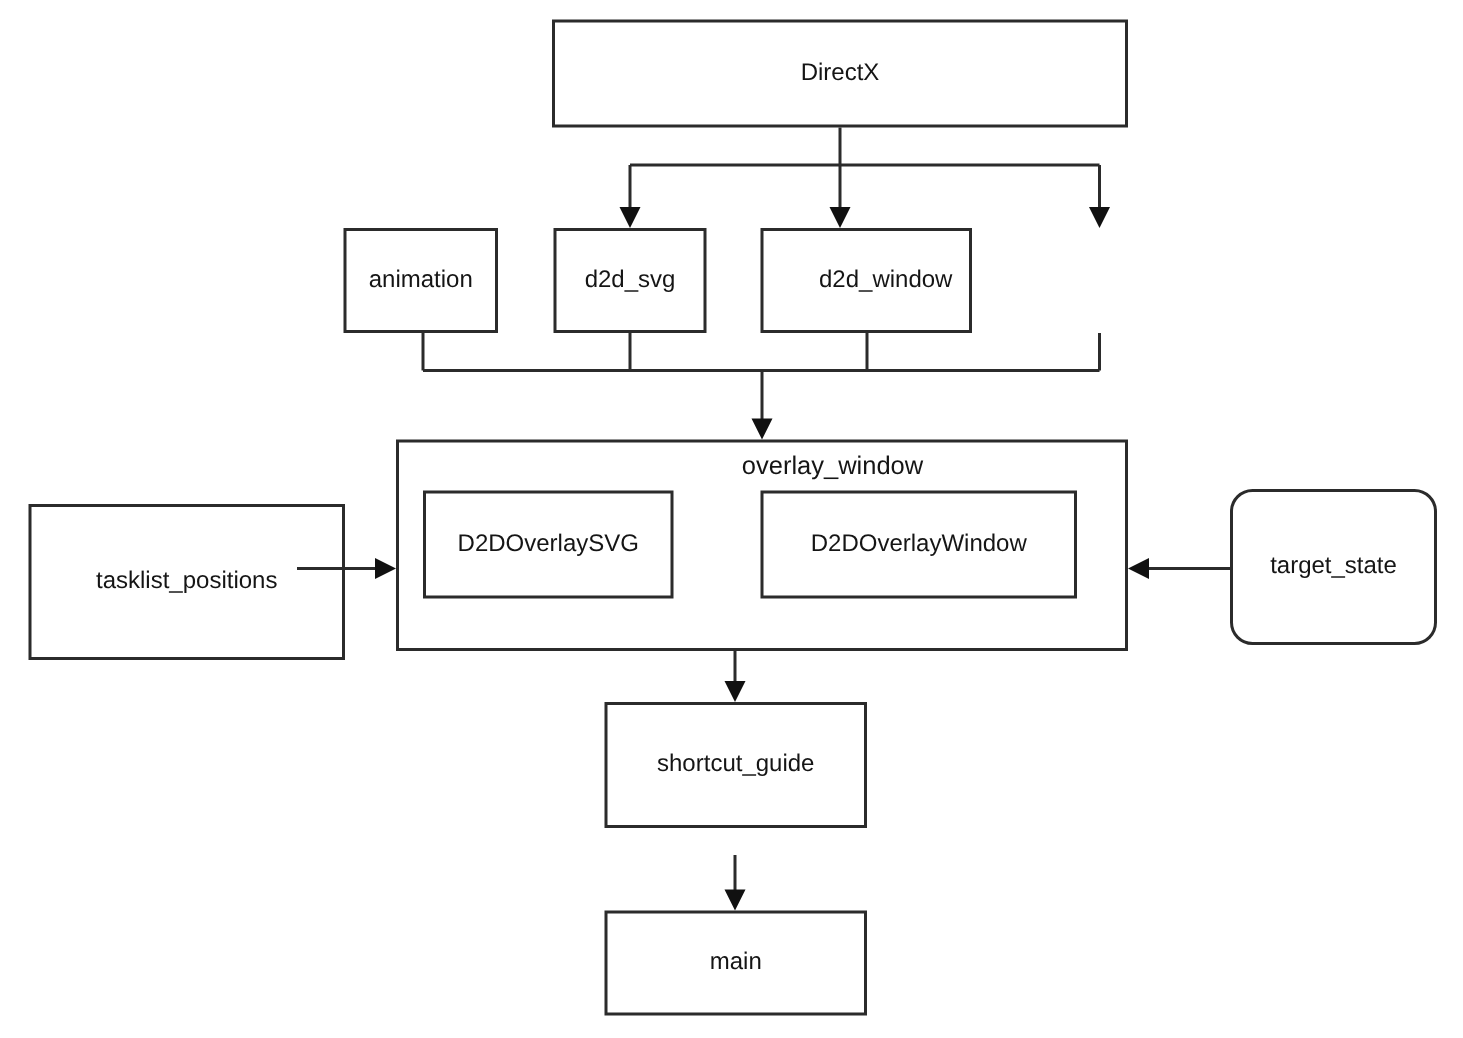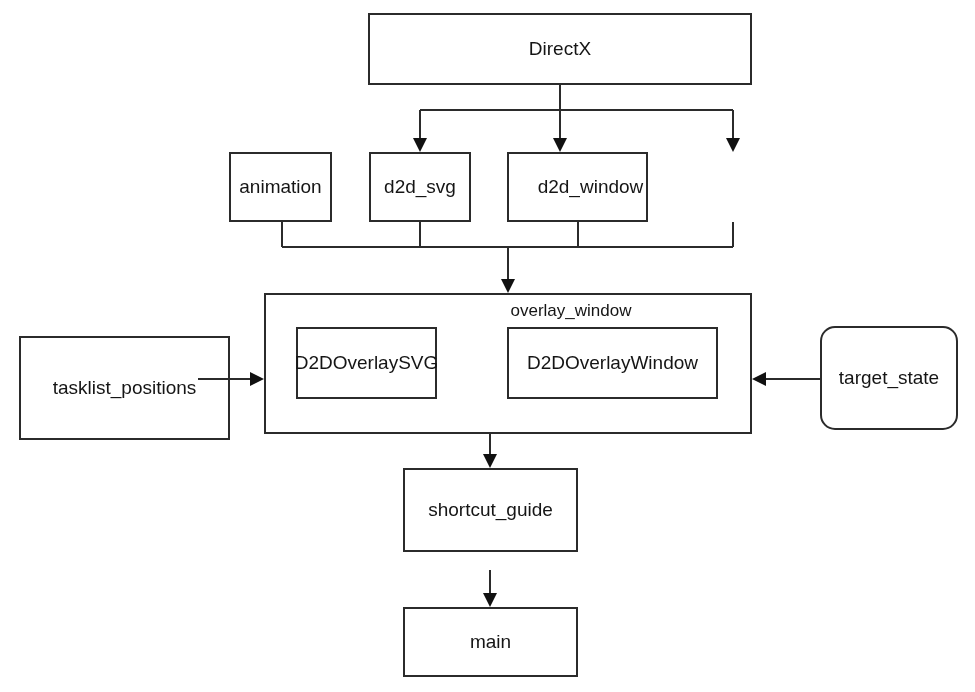--- a/index.html
+++ b/index.html
@@ -17,21 +17,21 @@
   }
   .node {
     position: absolute;
     box-sizing: border-box;
     border: 2px solid #2b2b2b;
     background: #ffffff;
     display: flex;
     align-items: center;
     justify-content: center;
     color: #151515;
-    font-size: 19px;
+    font-size: 16px;
     font-family: "Liberation Sans", sans-serif;
     line-height: 1.1;
     text-align: center;
     z-index: 3;
   }
   .cluster {
     position: absolute;
     box-sizing: border-box;
     border: 2px solid #2b2b2b;
     background: #ffffff;
@@ -82,25 +82,25 @@
   <div class="node" style="left:369px; top:152px; width:102px; height:70px;">
     <span>d2d_svg</span>
   </div>
 
   <div class="node" style="left:507px; top:152px; width:141px; height:70px;padding-left:26px;">
     <span>d2d_window</span>
   </div>
 
 
   <div class="cluster" style="left:264px; top:293px; width:488px; height:141px;"></div>
-  <div class="cluster-label" style="left:268px; top:301px; width:572px;padding-left:17px;">
+  <div class="cluster-label" style="left:252px; top:301px; width:572px;padding-left:17px;">
     <span>overlay_window</span>
   </div>
 
-  <div class="node" style="left:296px; top:327px; width:141px; height:72px;">
+  <div class="node" style="left:282px; top:327px; width:167px; height:72px;">
     <span>D2DOverlaySVG</span>
   </div>
 
   <div class="node" style="left:507px; top:327px; width:211px; height:72px;">
     <span>D2DOverlayWindow</span>
   </div>
 
   <div class="node" style="left:19px; top:336px; width:211px; height:104px;">
     <span>tasklist_positions</span>
   </div>

